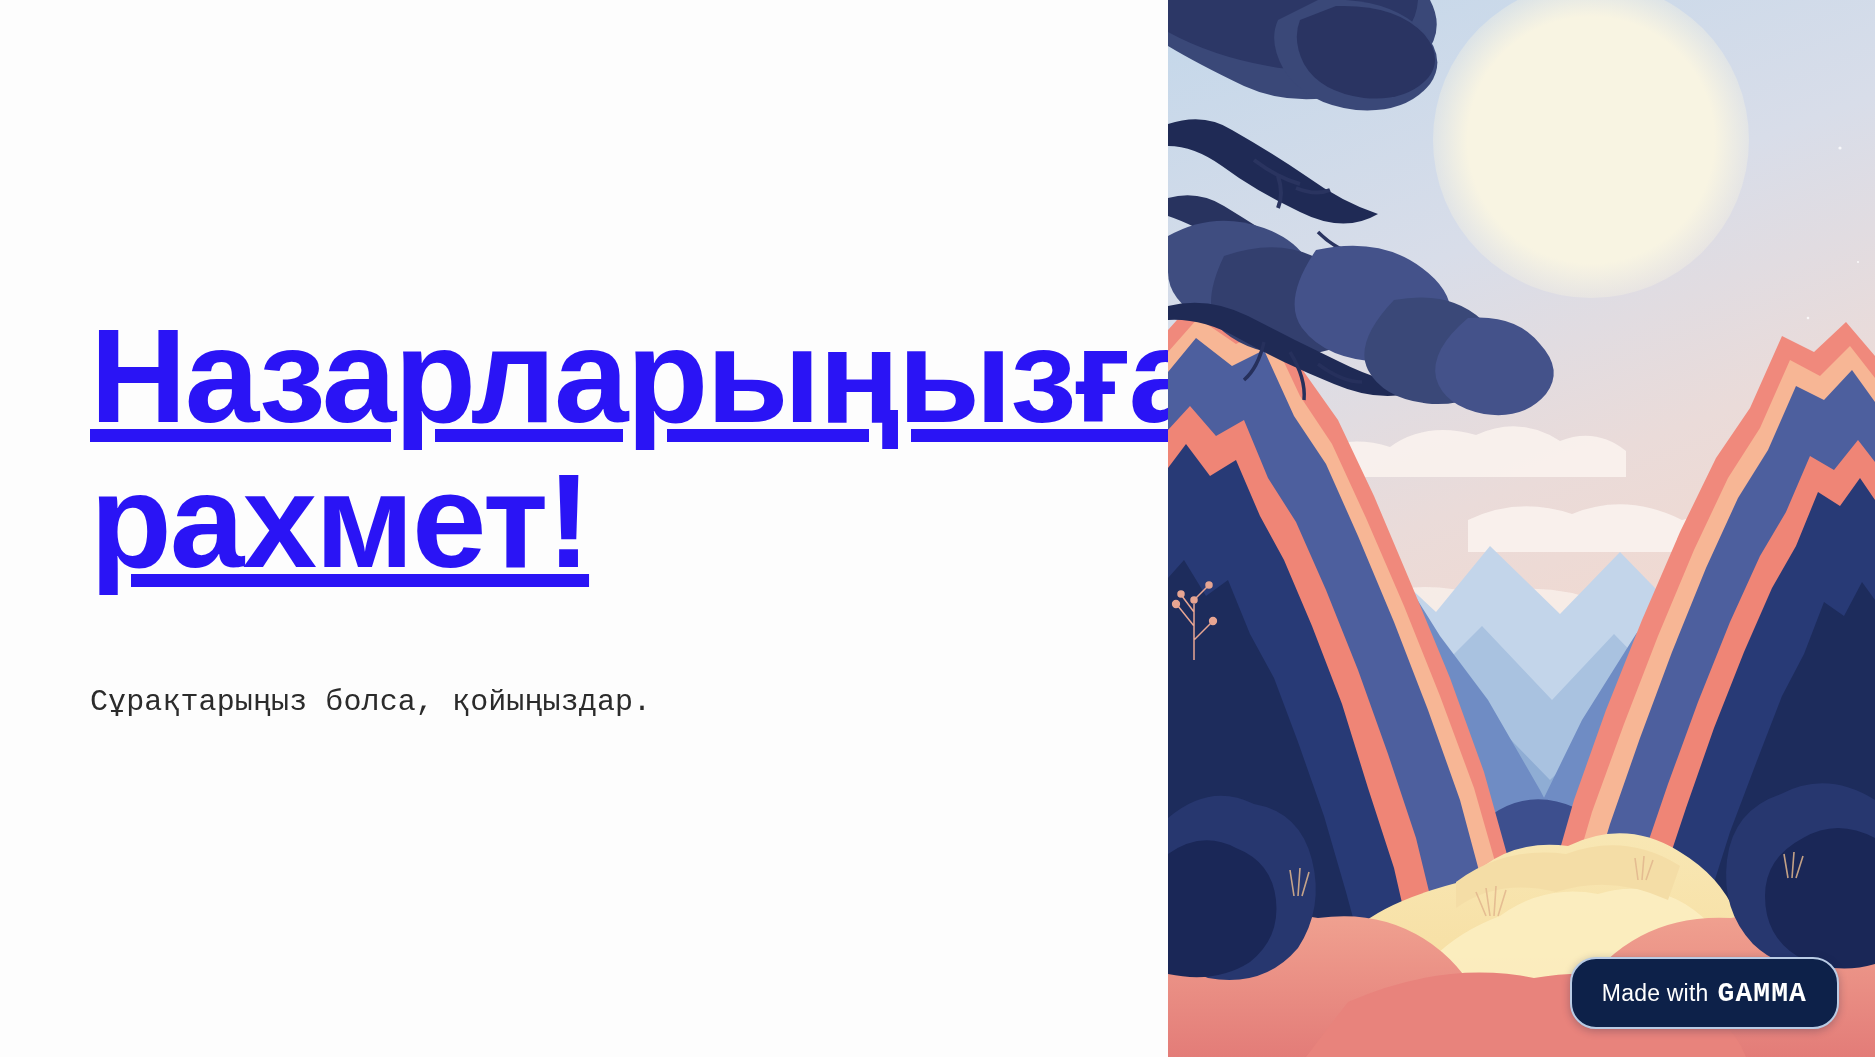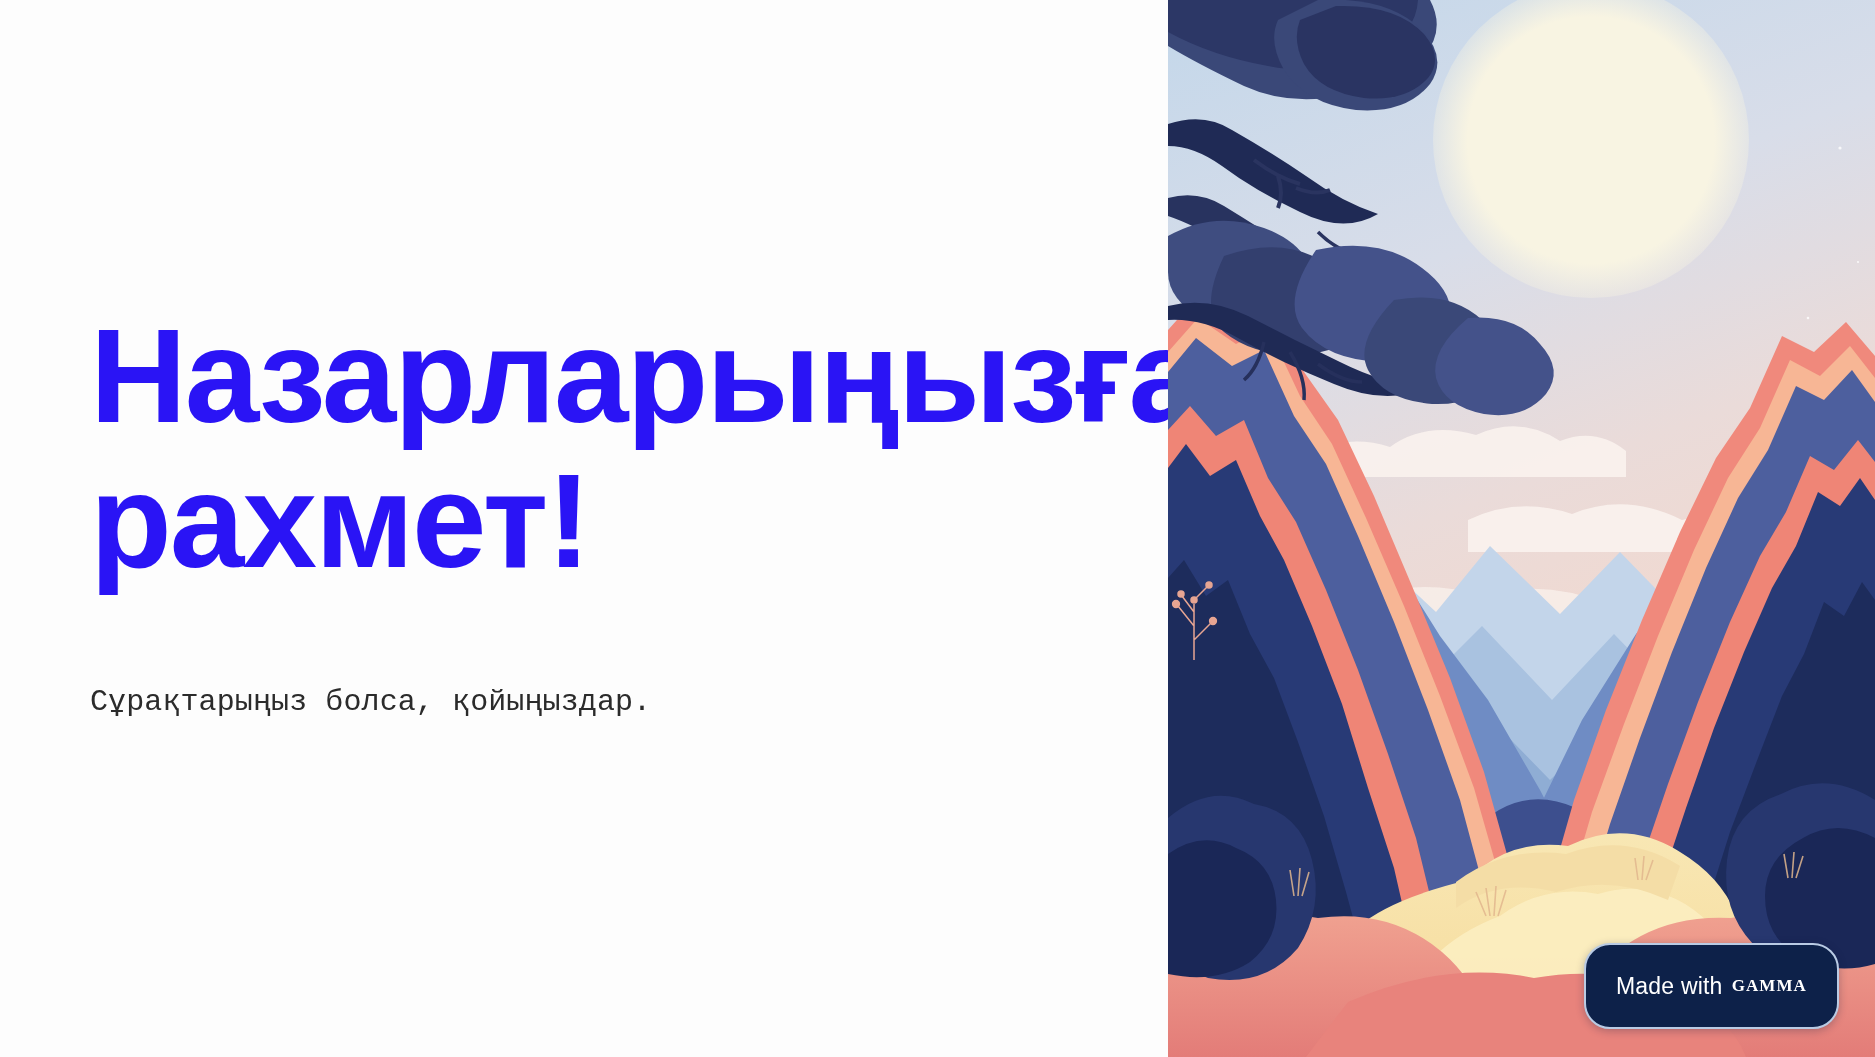--- a/index.html
+++ b/index.html
@@ -41,20 +41,21 @@
   .headline {
     color: #2a14f5;
     font-family: "Liberation Sans", sans-serif;
     font-weight: bold;
     font-size: 134px;
     line-height: 1.08;
     letter-spacing: -2px;
     margin: 0 0 0 0;
     max-width: 800px;
     white-space: normal;
+    text-decoration: underline;
   }
 
   .subtitle {
     color: #2b2b2b;
     font-family: Liberation Mono, monospace;
     font-weight: normal;
     font-size: 30px;
     line-height: 1.4;
     margin-top: 88px;
     letter-spacing: 0.1px;
@@ -75,42 +76,42 @@
     width: 707px;
     height: 1057px;
   }
 
   
   .gamma-badge {
     position: absolute;
     right: 36px;
     bottom: 28px;
     height: 52px;
-    padding: 15px 30px;
+    padding: 8px 30px;
     border-radius: 26px;
     background: #0d2149;
     border: 2px solid #b9cbe4;
     display: flex;
     align-items: center;
     justify-content: center;
     gap: 9px;
     box-shadow: 0 2px 8px rgba(10,25,60,0.28);
     z-index: 40;
   }
   .gamma-made {
     color: #ffffff;
     font-family: "Liberation Sans", sans-serif;
     font-size: 23px;
     font-weight: normal;
     letter-spacing: 0.2px;
   }
   .gamma-word {
     color: #ffffff;
-    font-family: Liberation Serif, serif;
-    font-size: 17px;
+    font-family: Liberation Mono, monospace;
+    font-size: 28px;
     font-weight: bold;
     letter-spacing: 1.1px;
   }
 </style>
 </head>
 <body>
 
 <div class="slide">
 
   <div class="text-panel">

